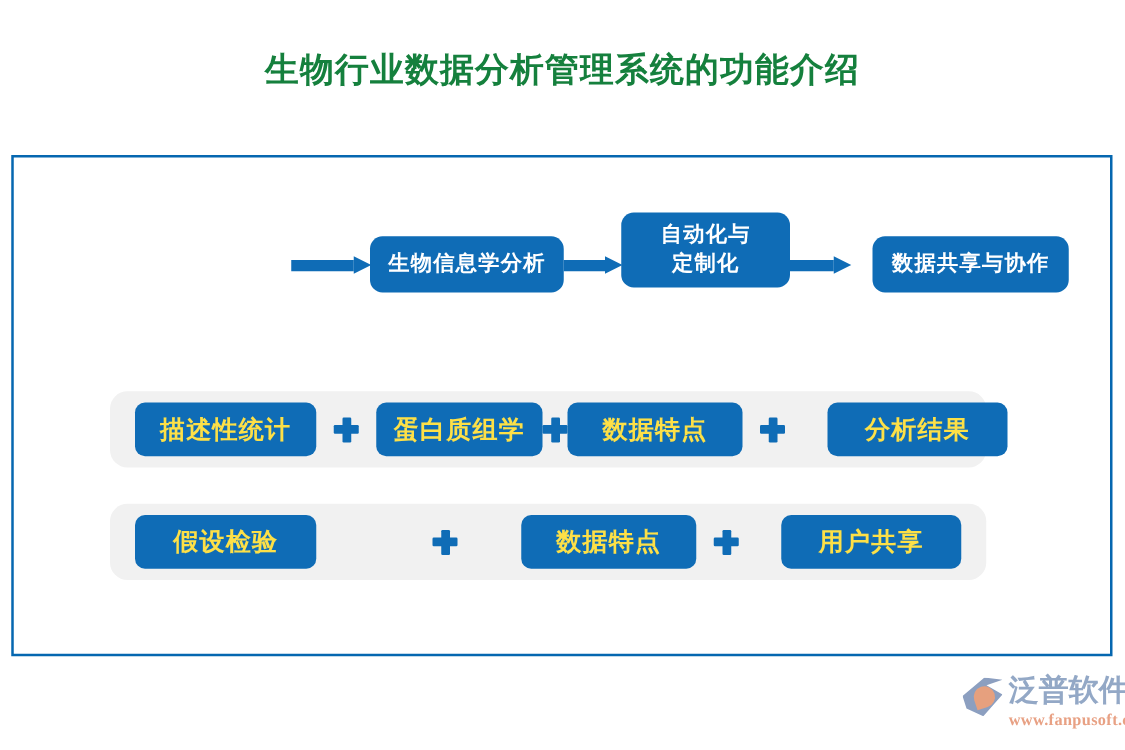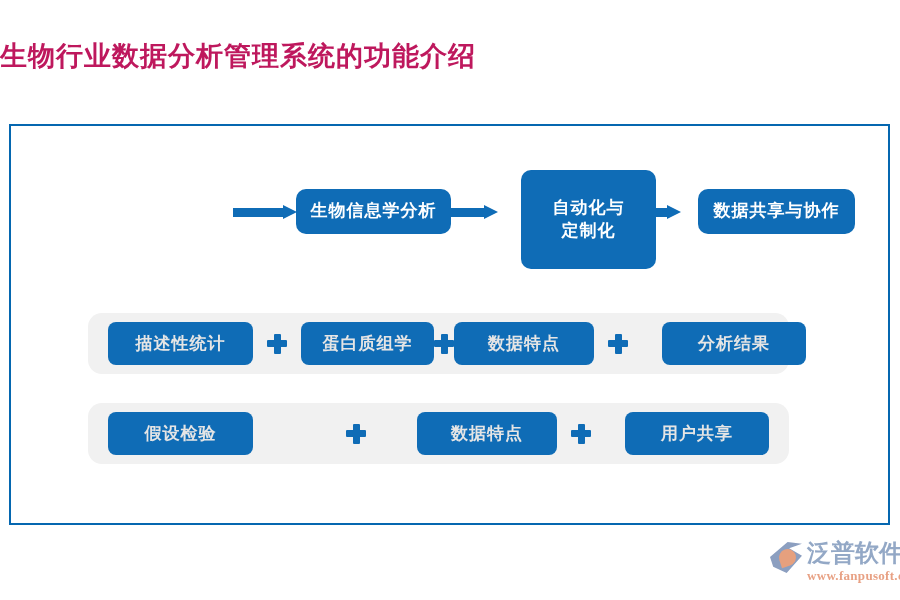--- a/index.html
+++ b/index.html
@@ -14,26 +14,26 @@
     overflow: hidden;
     position: relative;
   }
 
   
   .page-title {
     position: absolute;
     top: 38px;
     left: 0;
     width: 900px;
-    text-align: left;
+    text-align: center;
     font-family: "Liberation Serif", "DejaVu Serif", serif;
     font-size: 27px;
     font-weight: 700;
     letter-spacing: 1px;
-    color: #be185d;
+    color: #15803d;
     white-space: nowrap;
   }
 
   
   .panel {
     position: absolute;
     left: 9px;
     top: 124px;
     width: 881px;
     height: 401px;
@@ -105,21 +105,21 @@
     display: flex;
     align-items: center;
     justify-content: center;
     text-align: center;
     line-height: 1.35;
     box-sizing: border-box;
     z-index: 2;
   }
   .fb1 { left: 67px;  top: 35px; width: 155px; height: 45px; }
   .fb2 { left: 285px; top: 35px; width: 155px; height: 45px; }
-  .fb3 { left: 486px; top: 16px; width: 135px; height: 99px; margin-left: 24px; }
+  .fb3 { left: 486px; top: 16px; width: 135px; height: 60px; }
   .fb4 { left: 687px; top: 35px; width: 157px; height: 45px; }
 
   .arrow {
     position: absolute;
     top: 51px;
     height: 14px;
     z-index: 1;
   }
   .arrow .shaft {
     position: absolute;
@@ -159,23 +159,23 @@
     align-items: center;
     padding: 0 20px;
     box-sizing: border-box;
   }
   .gr1 { top: 187px; }
   .gr2 { top: 277px; }
 
   .tag-box {
     background: #0f6cb6;
     border-radius: 8px;
-    color: #e5e5e5;
-    font-family: "Liberation Serif", "DejaVu Serif", serif;
-    font-size: 17px;
+    color: #fde047;
+    font-family: "Liberation Serif", "DejaVu Serif", serif;
+    font-size: 20px;
     font-weight: 700;
     letter-spacing: 1px;
     height: 43px;
     display: flex;
     align-items: center;
     justify-content: center;
     flex: 0 0 auto;
     text-align: center;
   }
   .w145 { width: 145px; }

